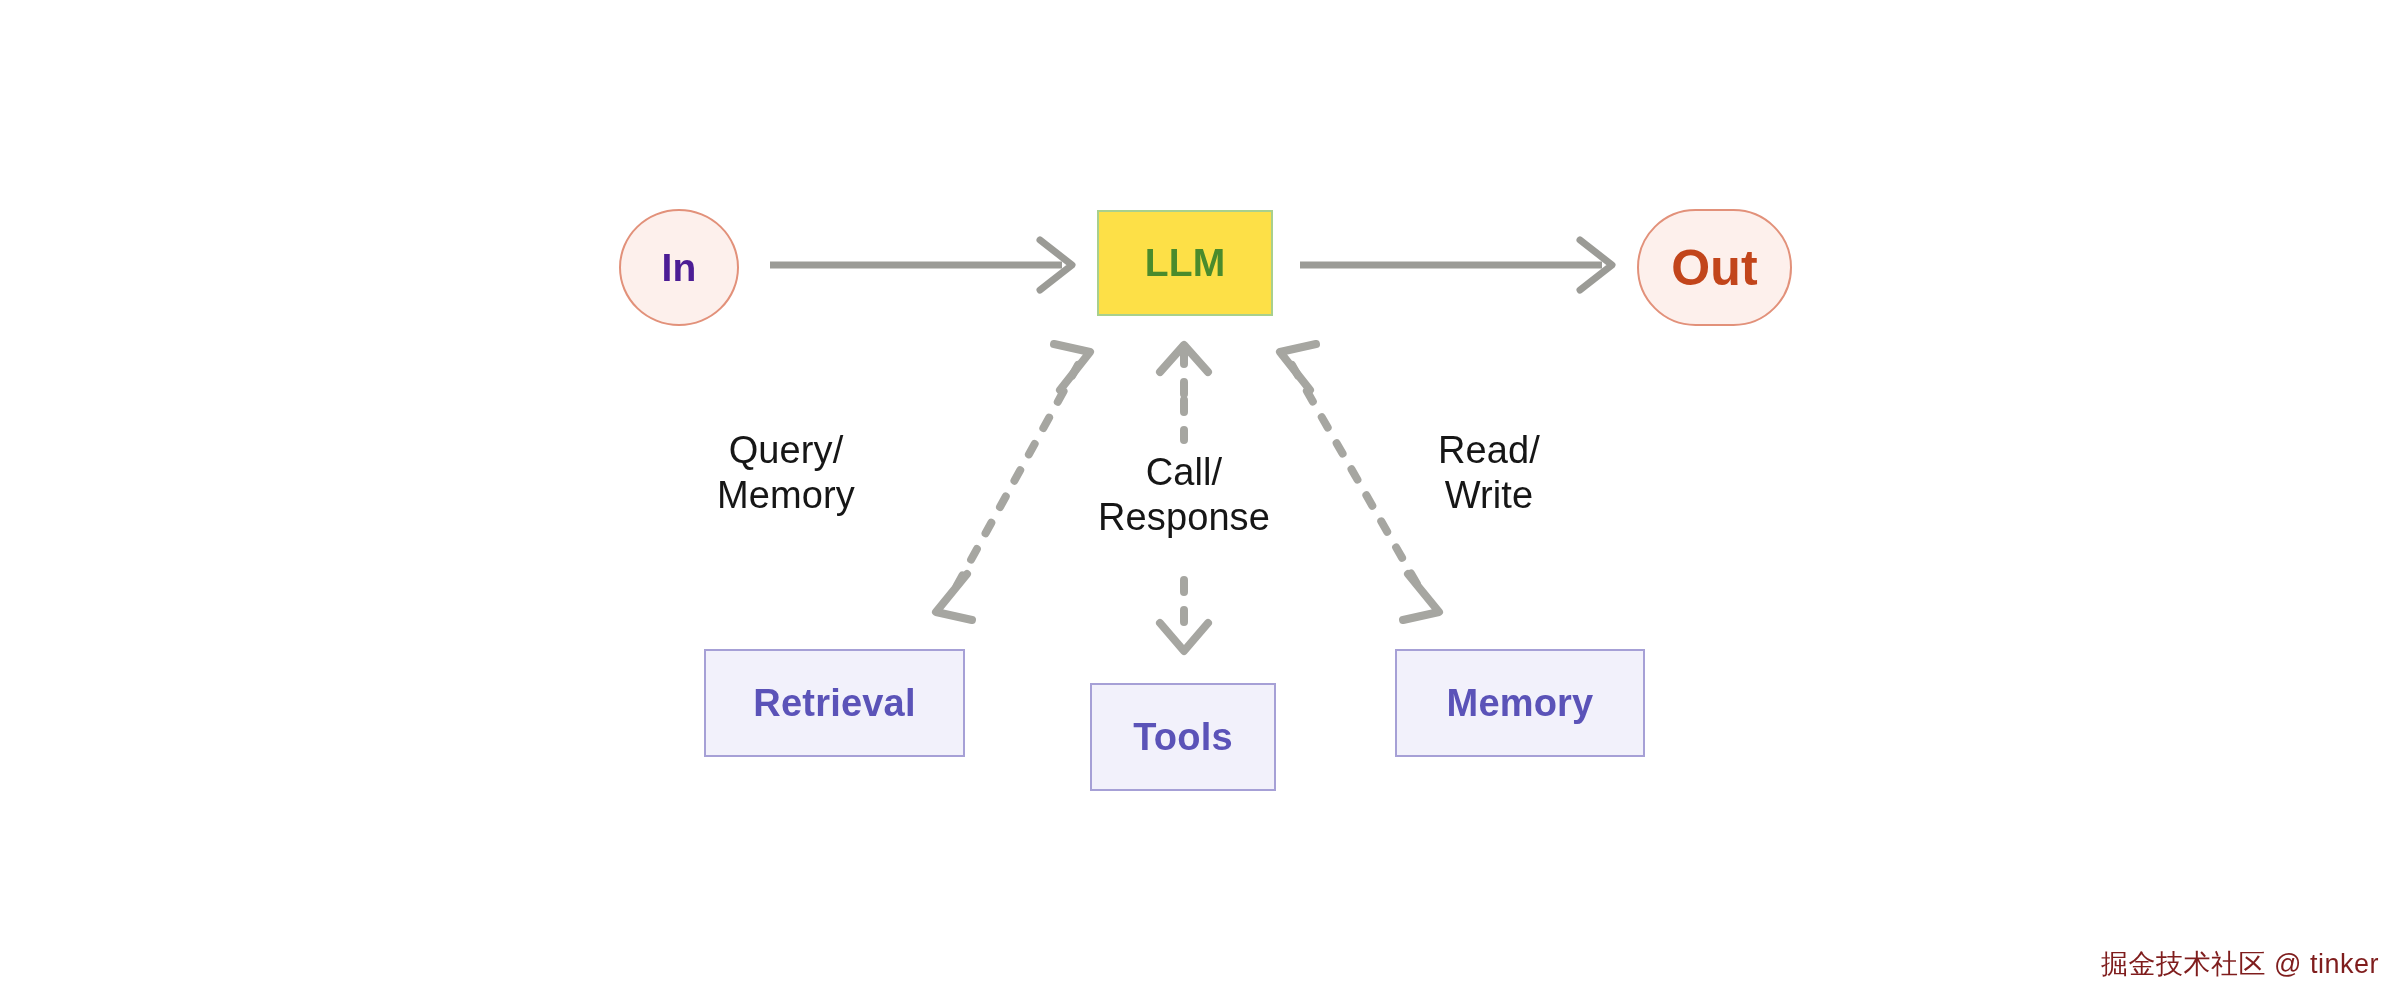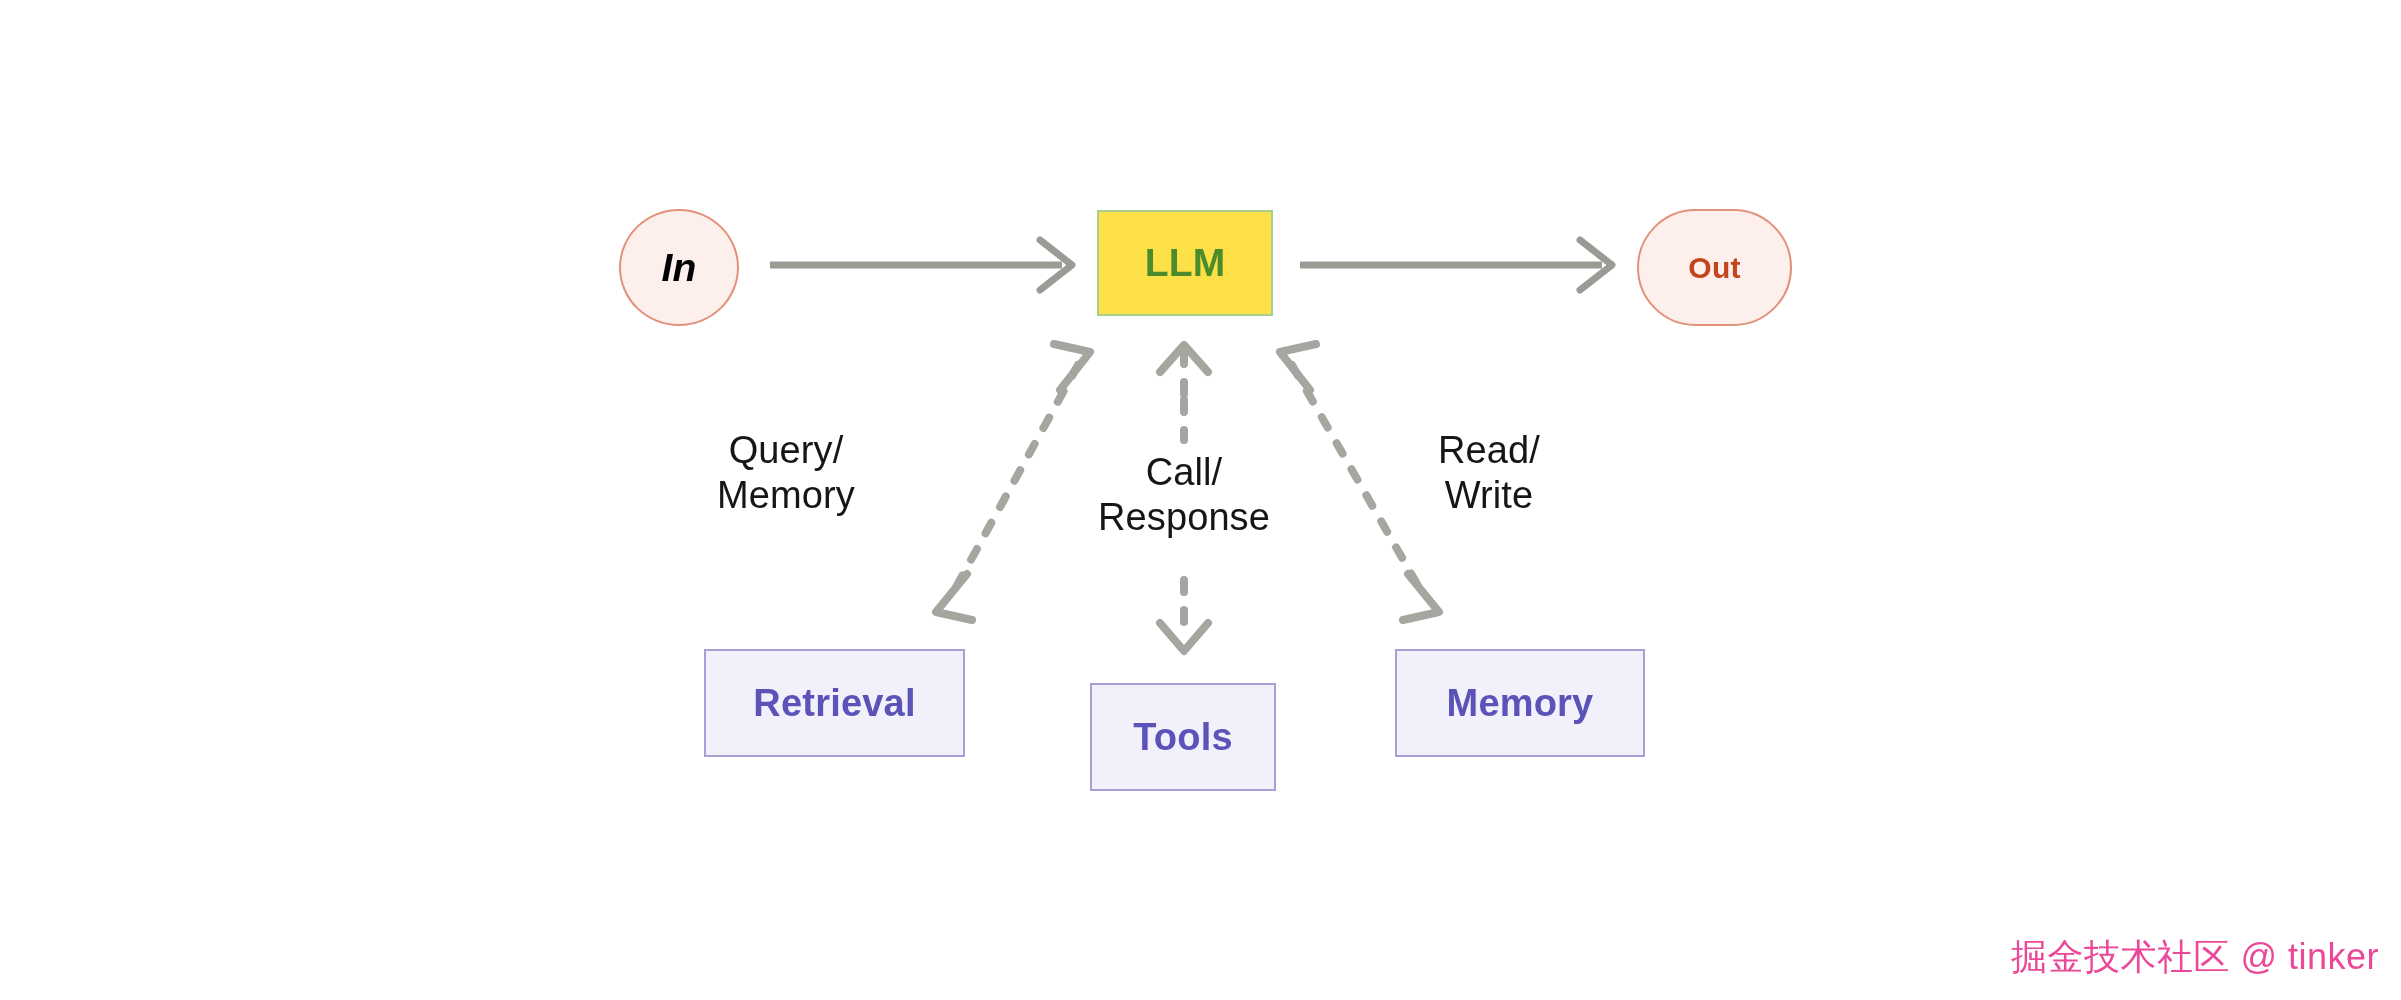--- a/index.html
+++ b/index.html
@@ -48,36 +48,35 @@
 
   
   .node-in {
     left: 619px;
     top: 209px;
     width: 120px;
     height: 117px;
     border-radius: 50%;
     background: #fdf0ec;
     border: 2px solid #e2917a;
-    color: #000000;
+    color: #4c1d95;
     font-size: 39px;
-    font-style: italic;
   }
 
   
   .node-out {
     left: 1637px;
     top: 209px;
     width: 155px;
     height: 117px;
     border-radius: 60px;
     background: #fdf0ec;
     border: 2px solid #e2917a;
     color: #c2451b;
-    font-size: 30px;
+    font-size: 50px;
   }
 
   
   .node-llm {
     left: 1097px;
     top: 210px;
     width: 176px;
     height: 106px;
     background: #fde047;
     border: 2px solid #a8d08d;
@@ -125,22 +124,22 @@
 
   .label-query   { left: 786px;  top: 428px; text-align: center; transform: translateX(-50%); }
   .label-call    { left: 1184px; top: 450px; text-align: center; transform: translateX(-50%); }
   .label-read    { left: 1489px; top: 428px; text-align: center; transform: translateX(-50%); }
 
   
   .watermark {
     position: absolute;
     right: 22px;
     bottom: 18px;
-    color: #ec4899;
-    font-size: 36px;
+    color: #7f1d1d;
+    font-size: 27px;
     font-weight: normal;
     letter-spacing: 0.5px;
     white-space: nowrap;
   }
 </style>
 </head>
 <body>
 
 <div id="canvas">
 

